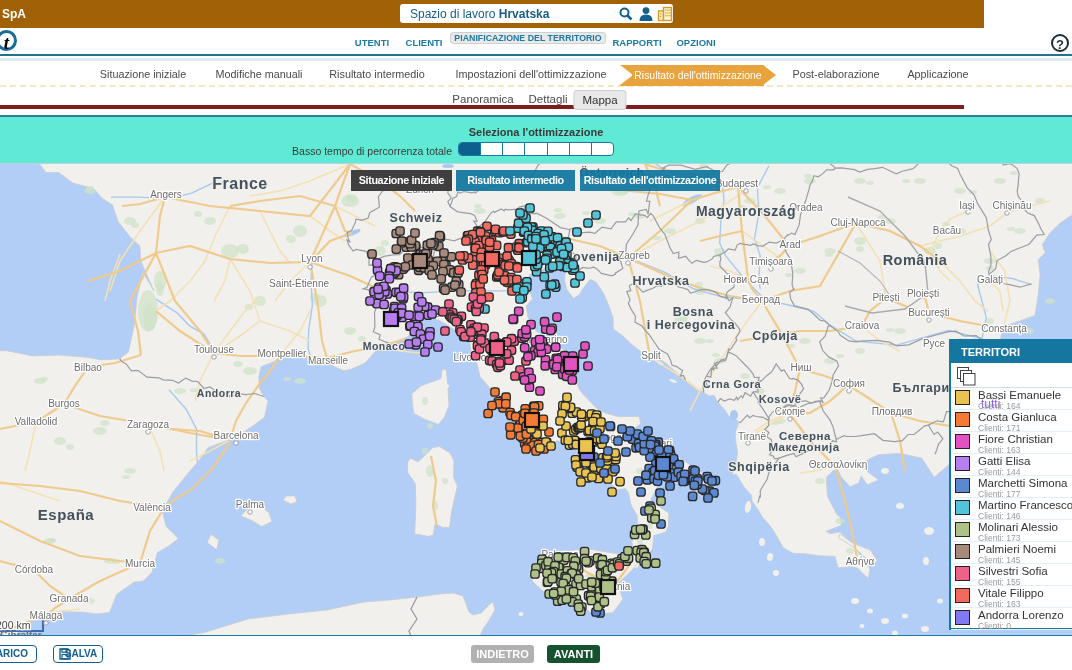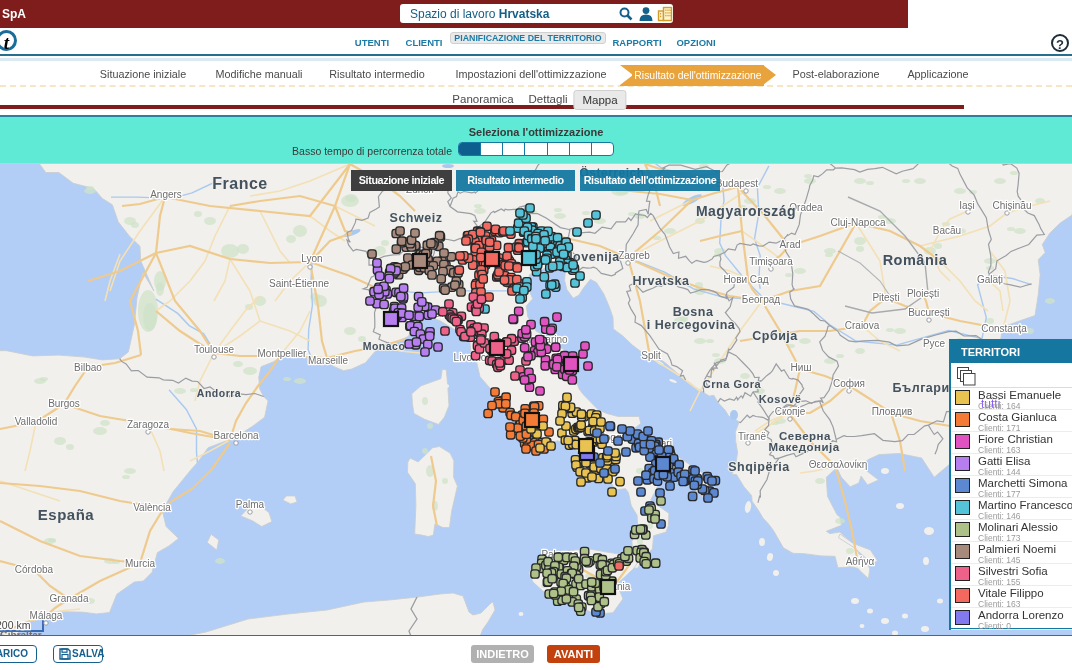--- a/index.html
+++ b/index.html
@@ -1,16 +1,16 @@
 <!DOCTYPE html>
 <html><head><meta charset="utf-8"><title>Pianificazione del territorio</title>
 <style>
 *{margin:0;padding:0;box-sizing:border-box;}
 body{width:1072px;height:670px;font-family:"Liberation Sans",sans-serif;overflow:hidden;background:#fff;position:relative;}
-.topbar{position:absolute;left:0;top:0;width:908px;height:28px;background:#7f1d1d;}
+.topbar{position:absolute;left:0;top:0;width:984px;height:28px;background:#a16207;}
 .topbar .spa{position:absolute;left:2px;top:7px;color:#fff;font-size:12px;font-weight:bold;}
 .search{position:absolute;left:400px;top:4px;width:273px;height:19px;background:#fff;border-radius:3px;}
 .search .txt{position:absolute;left:10px;top:3px;font-size:12px;color:#155e85;}
 .search .txt b{font-weight:bold;}
 .sicon{position:absolute;top:2px;}
 .navbar{position:absolute;left:0;top:28px;width:1072px;height:28px;background:#fff;border-bottom:2px solid #25708e;}
 .logo{position:absolute;left:-4px;top:2px;width:21px;height:21px;border-radius:50%;border:3px solid #1b6d99;background:#fff;color:#000;font-weight:bold;font-style:italic;font-size:19px;text-align:center;line-height:19px;font-family:"Liberation Serif",serif;}
 .menu a{position:absolute;top:9px;font-size:9.5px;font-weight:bold;color:#1c7aa5;text-decoration:none;white-space:nowrap;transform:translateX(-50%);letter-spacing:0;}
 .menu .act{background:#e9e9e9;border:1px solid #d0d0d0;border-radius:3px;width:156px;padding:0 0;top:4px;font-size:8.8px !important;text-align:center;}
 .qmark{position:absolute;left:1051px;top:6px;width:18px;height:18px;border-radius:50%;border:2px solid #1d2d3a;color:#1d2d3a;font-weight:bold;font-size:13px;text-align:center;line-height:17px;}
@@ -1493,22 +1493,22 @@
       <div class="cl">Clienti: 163</div>
     </div>
 <div class="item">
       <div class="sq" style="background:#8179ed"></div>
       <div class="nm">Andorra Lorenzo</div>
       <div class="cl">Clienti: 0</div>
     </div>
 </div>
 <div class="botbar">
  <div class="obtn" style="left:-36px;width:73px;padding-left:17px;">SCARICO</div>
- <div class="obtn" style="left:53px;width:50px;padding-left:18px;">SALVA
+ <div class="obtn" style="left:53px;width:50px;padding-left:6px;text-align:center;">SALVA
    <svg style="position:absolute;left:5px;top:2px" width="12" height="12" viewBox="0 0 12 12">
         <path d="M1 1 h8 l2 2 v8 h-10 Z" fill="none" stroke="#15608f" stroke-width="1.4"></path>
         <rect x="3" y="1" width="5" height="3.2" fill="none" stroke="#15608f" stroke-width="1.2"></rect>
         <rect x="3" y="6.5" width="6" height="4.5" fill="none" stroke="#15608f" stroke-width="1.2"></rect>
       </svg>
  </div>
  <div class="fbtn" style="left:471px;width:63px;background:#b1b1b1;">INDIETRO</div>
- <div class="fbtn" style="left:547px;width:53px;background:#c2410c;">AVANTI</div>
+ <div class="fbtn" style="left:547px;width:53px;background:#14532d;">AVANTI</div>
 </div>
 
 </body></html>

